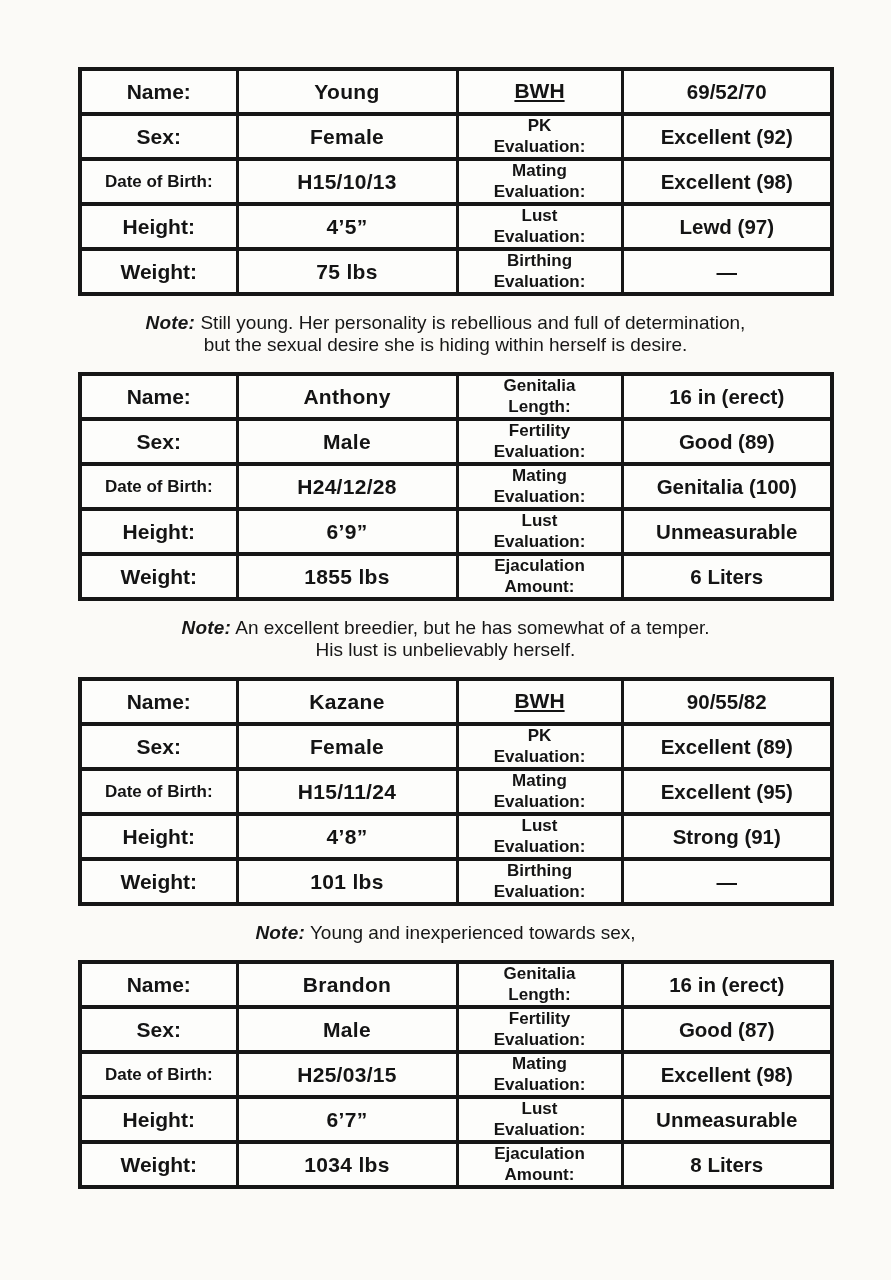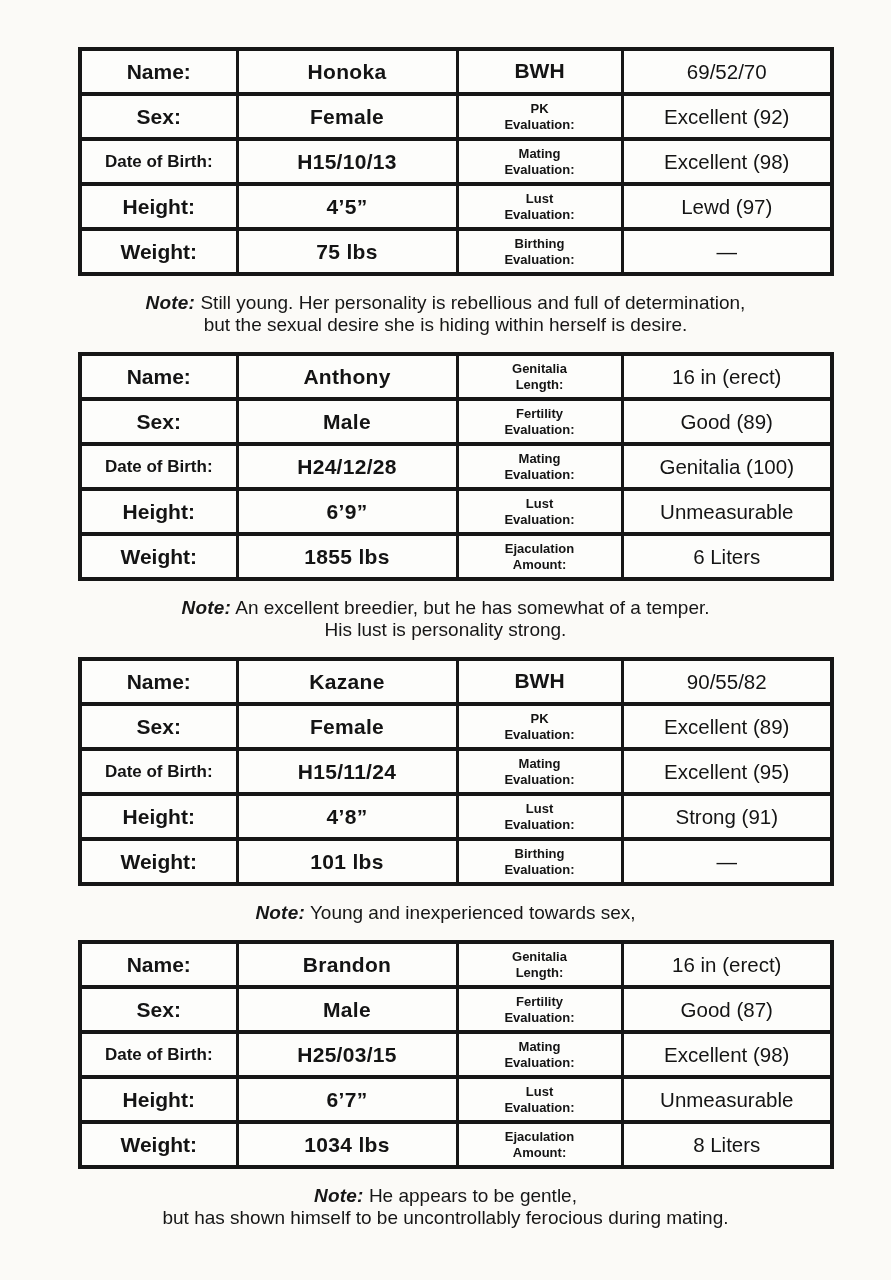--- a/index.html
+++ b/index.html
@@ -9,21 +9,21 @@
   body {
     width: 891px;
     height: 1280px;
     background: #fbfaf7;
     font-family: "Liberation Sans", "DejaVu Sans", sans-serif;
     color: #141414;
     overflow: hidden;
   }
   .page {
     width: 891px;
-    padding-top: 47px;
+    padding-top: 67px;
     box-sizing: border-box;
   }
   table.profile {
     border-collapse: collapse;
     table-layout: fixed;
     width: 752px;
     margin: 0 0 0 78px;
     background: #fdfdfb;
     border: 4px solid #161616;
   }
@@ -34,27 +34,27 @@
     text-align: center;
     vertical-align: middle;
     height: 41px;
     padding: 0 4px;
     overflow: hidden;
   }
   td.c1 { font-size: 21px; font-weight: 700; }
   td.c1.sm { font-size: 17px; }
   td.c2 { font-size: 21px; font-weight: 700; letter-spacing: 0.3px; }
   td.c3 {
-    font-size: 13px;
+    font-size: 17px;
     font-weight: 700;
     white-space: pre-line;
     line-height: 1.18;
   }
-  td.c3.big { font-size: 21px; white-space: normal; }
-  td.c4 { font-size: 20.5px; font-weight: 400; }
+  td.c3.big { font-size: 21px; white-space: normal; text-decoration: underline; }
+  td.c4 { font-size: 20.5px; font-weight: 700; }
   .note {
     width: 891px;
     text-align: center;
     font-size: 19px;
     font-weight: 500;
     line-height: 22px;
     margin: 16px 0 16px 0;
     color: #161616;
   }
   .note .np {
@@ -71,21 +71,21 @@
   <table class="profile">
     <colgroup>
         <col style="width:157px">
         <col style="width:220px">
         <col style="width:165px">
         <col style="width:210px">
       </colgroup>
     <tbody>
         <tr>
       <td class="c1">Name:</td>
-      <td class="c2">Honoka</td>
+      <td class="c2">Young</td>
       <td class="c3 big">BWH</td>
       <td class="c4">69/52/70</td>
     </tr>
     <tr>
       <td class="c1">Sex:</td>
       <td class="c2">Female</td>
       <td class="c3">PK
 Evaluation:</td>
       <td class="c4">Excellent (92)</td>
     </tr>
@@ -159,21 +159,21 @@
       <td class="c2">1855 lbs</td>
       <td class="c3">Ejaculation
 Amount:</td>
       <td class="c4">6 Liters</td>
     </tr>
   </tbody>
     </table>
   <div class="note">
     <span class="np">Note:</span>
     <span>An excellent breedier, but he has somewhat of a temper.</span><br>
-    <span>His lust is personality strong.</span>
+    <span>His lust is unbelievably herself.</span>
   </div>
 
   <table class="profile">
     <colgroup>
         <col style="width:157px">
         <col style="width:220px">
         <col style="width:165px">
         <col style="width:210px">
       </colgroup>
     <tbody>
@@ -256,19 +256,14 @@
     </tr>
     <tr>
       <td class="c1">Weight:</td>
       <td class="c2">1034 lbs</td>
       <td class="c3">Ejaculation
 Amount:</td>
       <td class="c4">8 Liters</td>
     </tr>
   </tbody>
     </table>
-  <div class="note">
-    <span class="np">Note:</span>
-    <span>He appears to be gentle,</span><br>
-    <span>but has shown himself to be uncontrollably ferocious during mating.</span>
-  </div>
 
 </div>
 
 </body></html>

